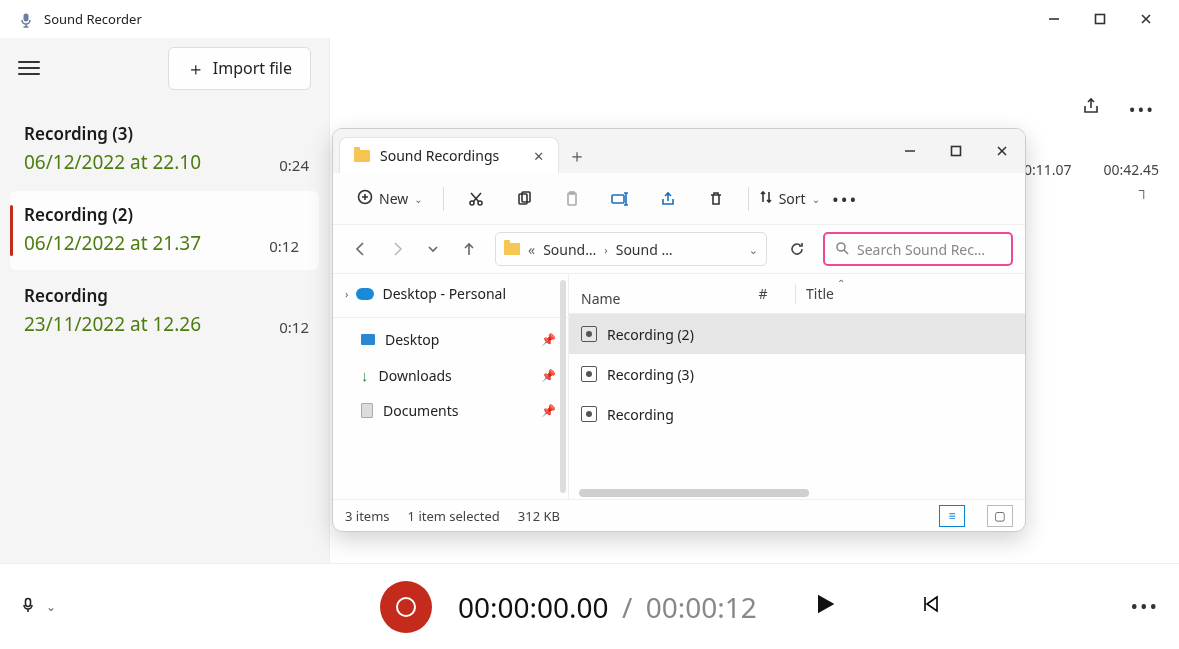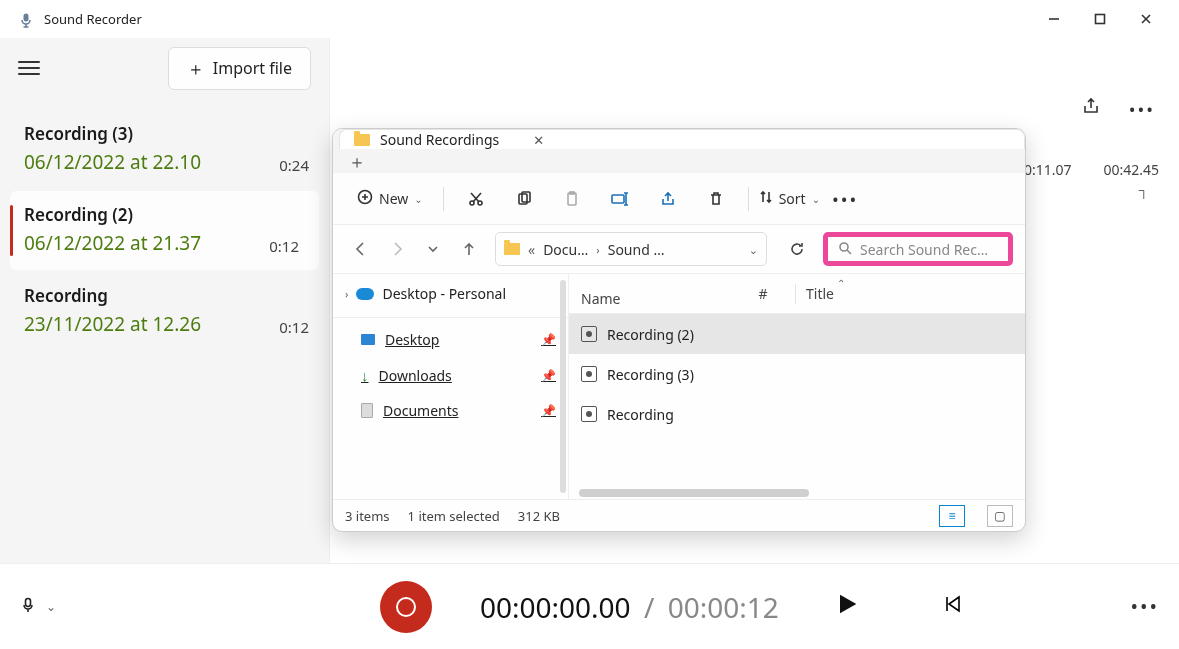--- a/index.html
+++ b/index.html
@@ -31,65 +31,65 @@
   .rec-dur { font-size: 15px; color: #444; }
 
   .sr-main { flex: 1; background: #fff; position: relative; }
   .time-marks { position: absolute; top: 122px; right: 20px; display: flex; gap: 32px; font-size: 14px; color: #444; }
   .end-mark { position:absolute; top:142px; right:30px; font-size:14px; color:#666; }
 
   .sr-bottombar { height: 86px; background: #fff; border-top: 1px solid #eee; display: flex; align-items: center; padding: 0 20px; gap: 20px; }
   .device-sel { display:flex; align-items:center; gap:10px; font-size:16px; color:#222; width:280px; }
   .record-btn { width: 52px; height: 52px; border-radius: 50%; background:#c42b1c; display:flex; align-items:center; justify-content:center; margin-left:60px;}
   .record-btn .inner { width: 20px; height: 20px; border-radius: 50%; border:2.5px solid #fff; }
-  .timecode { font-size: 28px; color:#333; font-variant-numeric: tabular-nums; margin-left:28px; }
+  .timecode { font-size: 28px; color:#333; font-variant-numeric: tabular-nums; margin-left:6px; }
   .timecode .cur { color:#111; }
   .timecode .sep { color:#888; margin:0 6px;}
   .timecode .total { color:#888; }
   .play-btn { margin-left:34px; }
   .play-btn svg { width: 28px; height:28px; }
   .sr-bottombar-spacer{flex:1}
   .skip-btn svg { width:22px; height:22px; }
   .more-btn { margin-left: auto; font-size: 20px; letter-spacing:2px; color:#333; }
 
   
   .main-topright { position:absolute; top:58px; right:24px; display:flex; gap:28px; align-items:center; color:#333;}
   .main-topright svg { width:20px; height:20px; }
 
   
   .fe-window { position: absolute; left: 332px; top: 128px; width: 694px; height: 404px; background:#fefefe; border:1px solid #ccc; border-radius: 10px; box-shadow: 0 8px 24px rgba(0,0,0,0.18); display:flex; flex-direction:column; overflow:hidden; }
-  .fe-tabbar { height: 44px; background:#f4f4f4; display:flex; padding-left:6px;flex-direction:column; }
+  .fe-tabbar { height: 44px; background:#f4f4f4; display:flex; align-items:flex-end; padding-left:6px; }
   .fe-tab { height:36px; background:#fff; border-radius: 8px 8px 0 0; display:flex; align-items:center; padding: 0 14px; gap:10px; font-size:14px; color:#222; border:1px solid #e4e4e4; border-bottom:none;}
   .fe-tab .closex { margin-left: 24px; color:#555; font-size:13px;}
   .fe-addtab { width:36px; height:36px; display:flex; align-items:center; justify-content:center; color:#555; font-size:18px;}
   .fe-tabbar-spacer{flex:1}
   .fe-wbtn { width:46px; height:32px; display:flex; align-items:center; justify-content:center; color:#333; margin-bottom:6px;}
 
   .fe-toolbar { height: 52px; background:#fdfdfd; border-bottom:1px solid #eee; display:flex; align-items:center; padding:0 14px; gap:4px; color:#333;}
   .fe-tbtn { width:44px; height:36px; display:flex; align-items:center; justify-content:center; border-radius:4px; color:#333;}
   .fe-tbtn.disabled { color:#aaa; }
   .fe-newbtn { display:flex; align-items:center; gap:6px; padding:0 10px; height:36px; font-size:14px;justify-content:center; }
   .fe-divider{width:1px; height:24px; background:#ddd; margin:0 6px;}
   .fe-sort { display:flex; align-items:center; gap:6px; font-size:14px;}
   .fe-tb-more { font-size:18px; letter-spacing:2px; padding:0 8px;}
 
   .fe-addrbar { height: 48px; display:flex; align-items:center; padding: 0 12px; gap:10px; }
   .fe-nav { display:flex; align-items:center; gap:4px; color:#666;}
   .fe-nav .nbtn{width:32px;height:32px;display:flex;align-items:center;justify-content:center;}
   .fe-address { flex:1; height:34px; border:1px solid #ddd; border-radius:5px; display:flex; align-items:center; padding:0 8px; gap:8px; font-size:14px; color:#333;}
   .fe-address .chev{color:#666;font-size:11px;}
   .fe-refresh{width:32px;height:32px;display:flex;align-items:center;justify-content:center;margin-left:4px; color:#444;}
-  .fe-search { width:190px; height:34px; border:5px solid #ec4899; border-radius:5px; display:flex; align-items:center; padding:0 10px; gap:8px; color:#888; font-size:14px;}
+  .fe-search { width:190px; height:34px; border:2px solid #ec4899; border-radius:5px; display:flex; align-items:center; padding:0 10px; gap:8px; color:#888; font-size:14px;}
 
   .fe-content { flex:1; display:flex; min-height:0; border-top:1px solid #eee;}
   .fe-navpane { width:236px; border-right:1px solid #eee; overflow-y:auto; position:relative;}
   .fe-navhead { display:flex; align-items:center; gap:8px; padding:10px 12px; font-size:14px; color:#222;}
   .fe-navhead .caret{color:#666; font-size:11px;}
   .fe-navdiv{height:1px;background:#eee;margin:4px 0;}
-  .fe-navitem { display:flex; align-items:center; gap:10px; padding:8px 12px 8px 28px; font-size:14px; color:#222;text-decoration:underline;}
+  .fe-navitem { display:flex; align-items:center; gap:10px; padding:8px 12px 8px 28px; font-size:14px; color:#222;}
   .fe-pin{margin-left:auto;color:#999;font-size:12px;}
   .fe-navpane::-webkit-scrollbar{width:8px}
 
   .fe-listpane { flex:1; display:flex; flex-direction:column; min-width:0; position:relative;}
   .fe-cols { height:40px; display:flex; align-items:center; font-size:14px; color:#444; border-bottom:1px solid #eee; padding:0 12px;}
   .fe-col-name{flex:0 0 160px; display:flex; align-items:center; gap:8px;margin-top:9px;}
   .fe-col-num{flex:0 0 44px;text-align:center;}
   .fe-col-title{flex:1;}
   .fe-cols .sortup-outer{position:absolute; left:50%; top:2px; transform:translateX(40px); font-size:10px; color:#666;}
 
@@ -333,21 +333,21 @@
         </div>
       <div class="nbtn">
           <svg width="16" height="16" viewBox="0 0 16 16">
             <path d="M8 14V3M4 7l4-4 4 4"></path>
           </svg>
         </div>
     </div>
     <div class="fe-address">
       <span class="folder-glyph"></span>
       <span style="color:#666">«</span>
-      <span>Docu…</span>
+      <span>Sound…</span>
       <span class="chev">›</span>
       <span>Sound …</span>
       <span style="flex:1"></span>
       <span class="chev">⌄</span>
     </div>
     <div class="fe-refresh">
         <svg width="16" height="16" viewBox="0 0 16 16">
           <path d="M13 8a5 5 0 1 1-1.5-3.5M13 2v3h-3"></path>
         </svg>
       </div>

